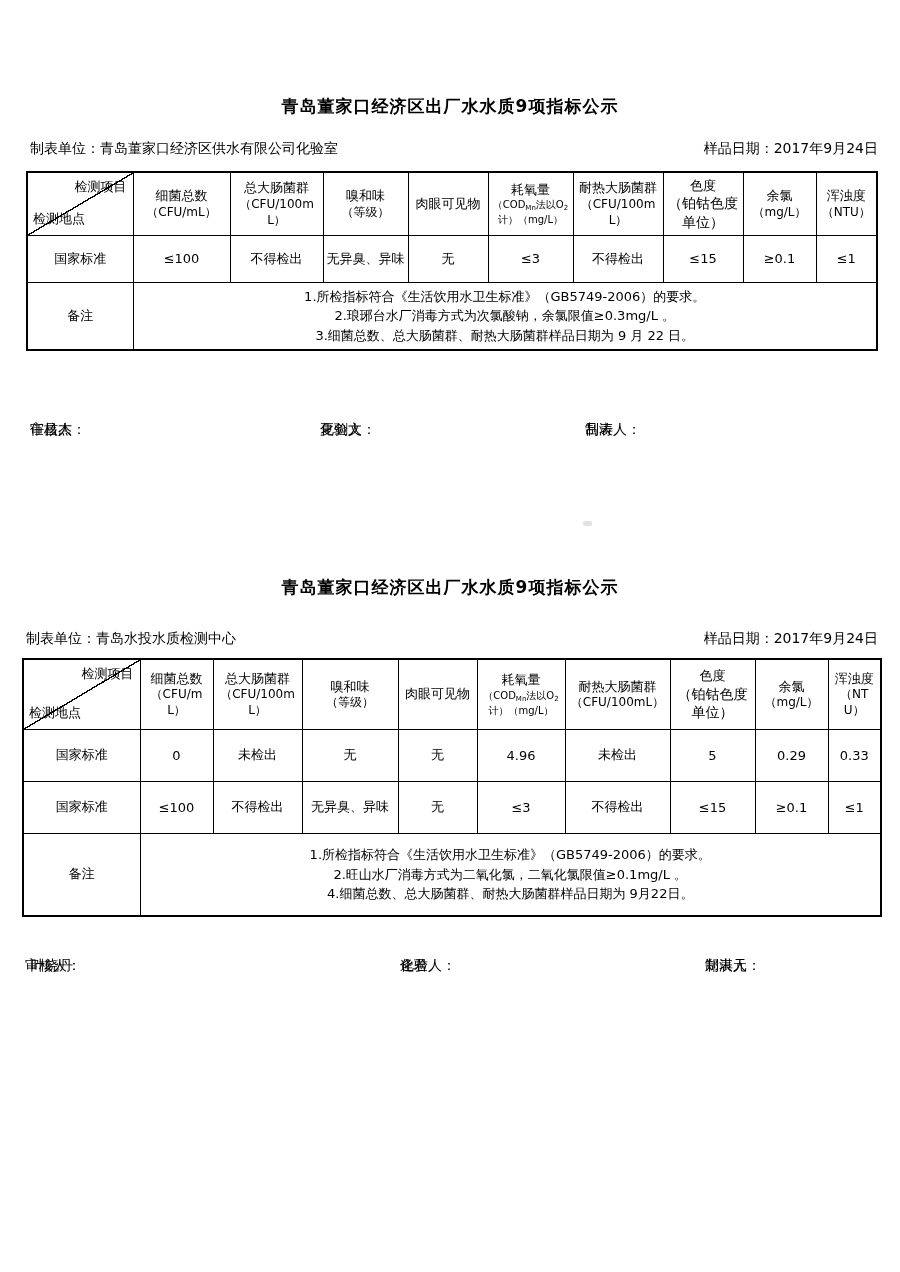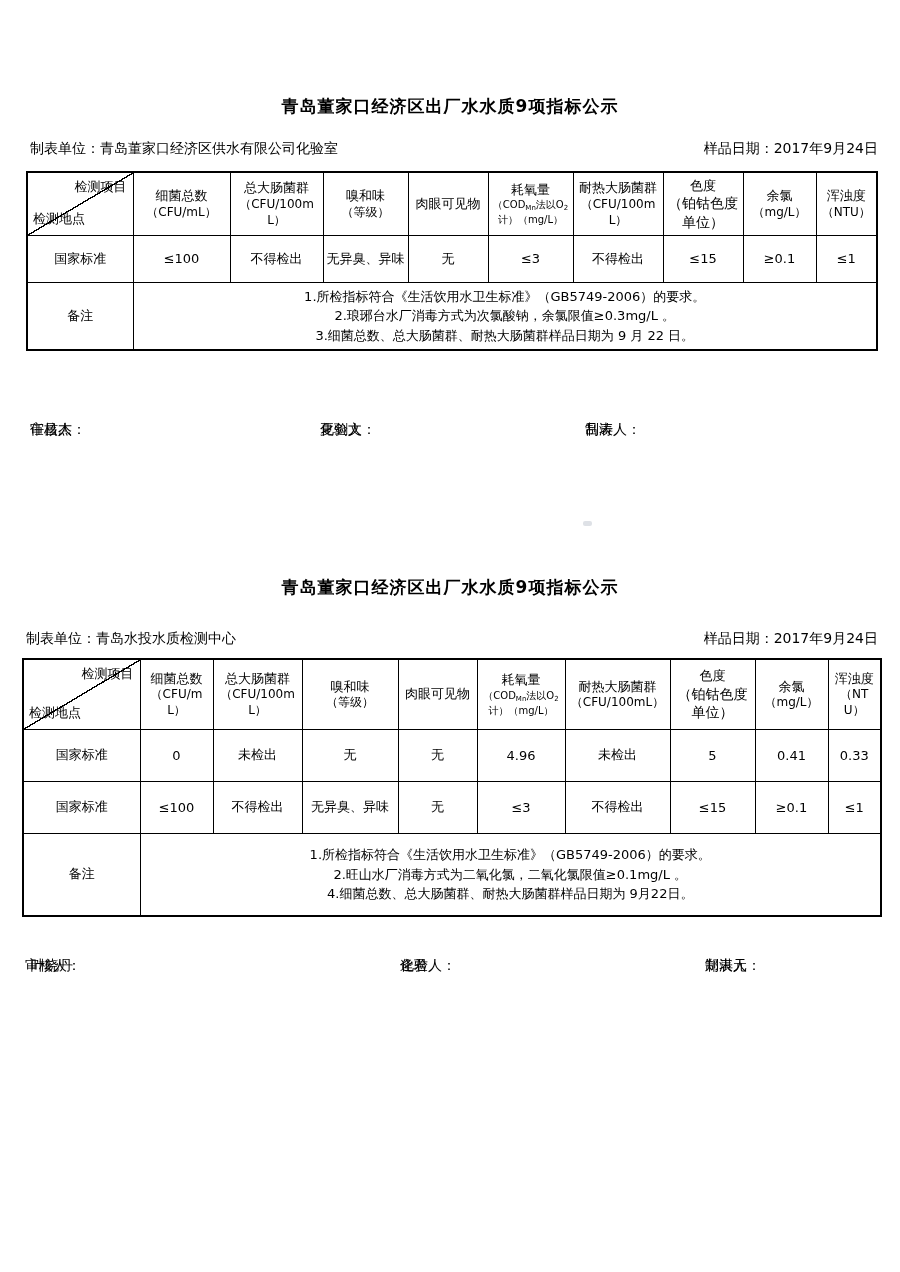--- a/index.html
+++ b/index.html
@@ -214,21 +214,21 @@
     </tr>
     <tr style="height:52px">
       <td>国家标准</td>
       <td>0</td>
       <td>未检出</td>
       <td>无</td>
       <td>无</td>
       <td>4.96</td>
       <td>未检出</td>
       <td>5</td>
-      <td>0.41</td>
+      <td>0.29</td>
       <td>0.33</td>
     </tr>
     <tr style="height:52px">
       <td>国家标准</td>
       <td>≤100</td>
       <td>不得检出</td>
       <td>无异臭、异味</td>
       <td>无</td>
       <td>≤3</td>
       <td>不得检出</td>

